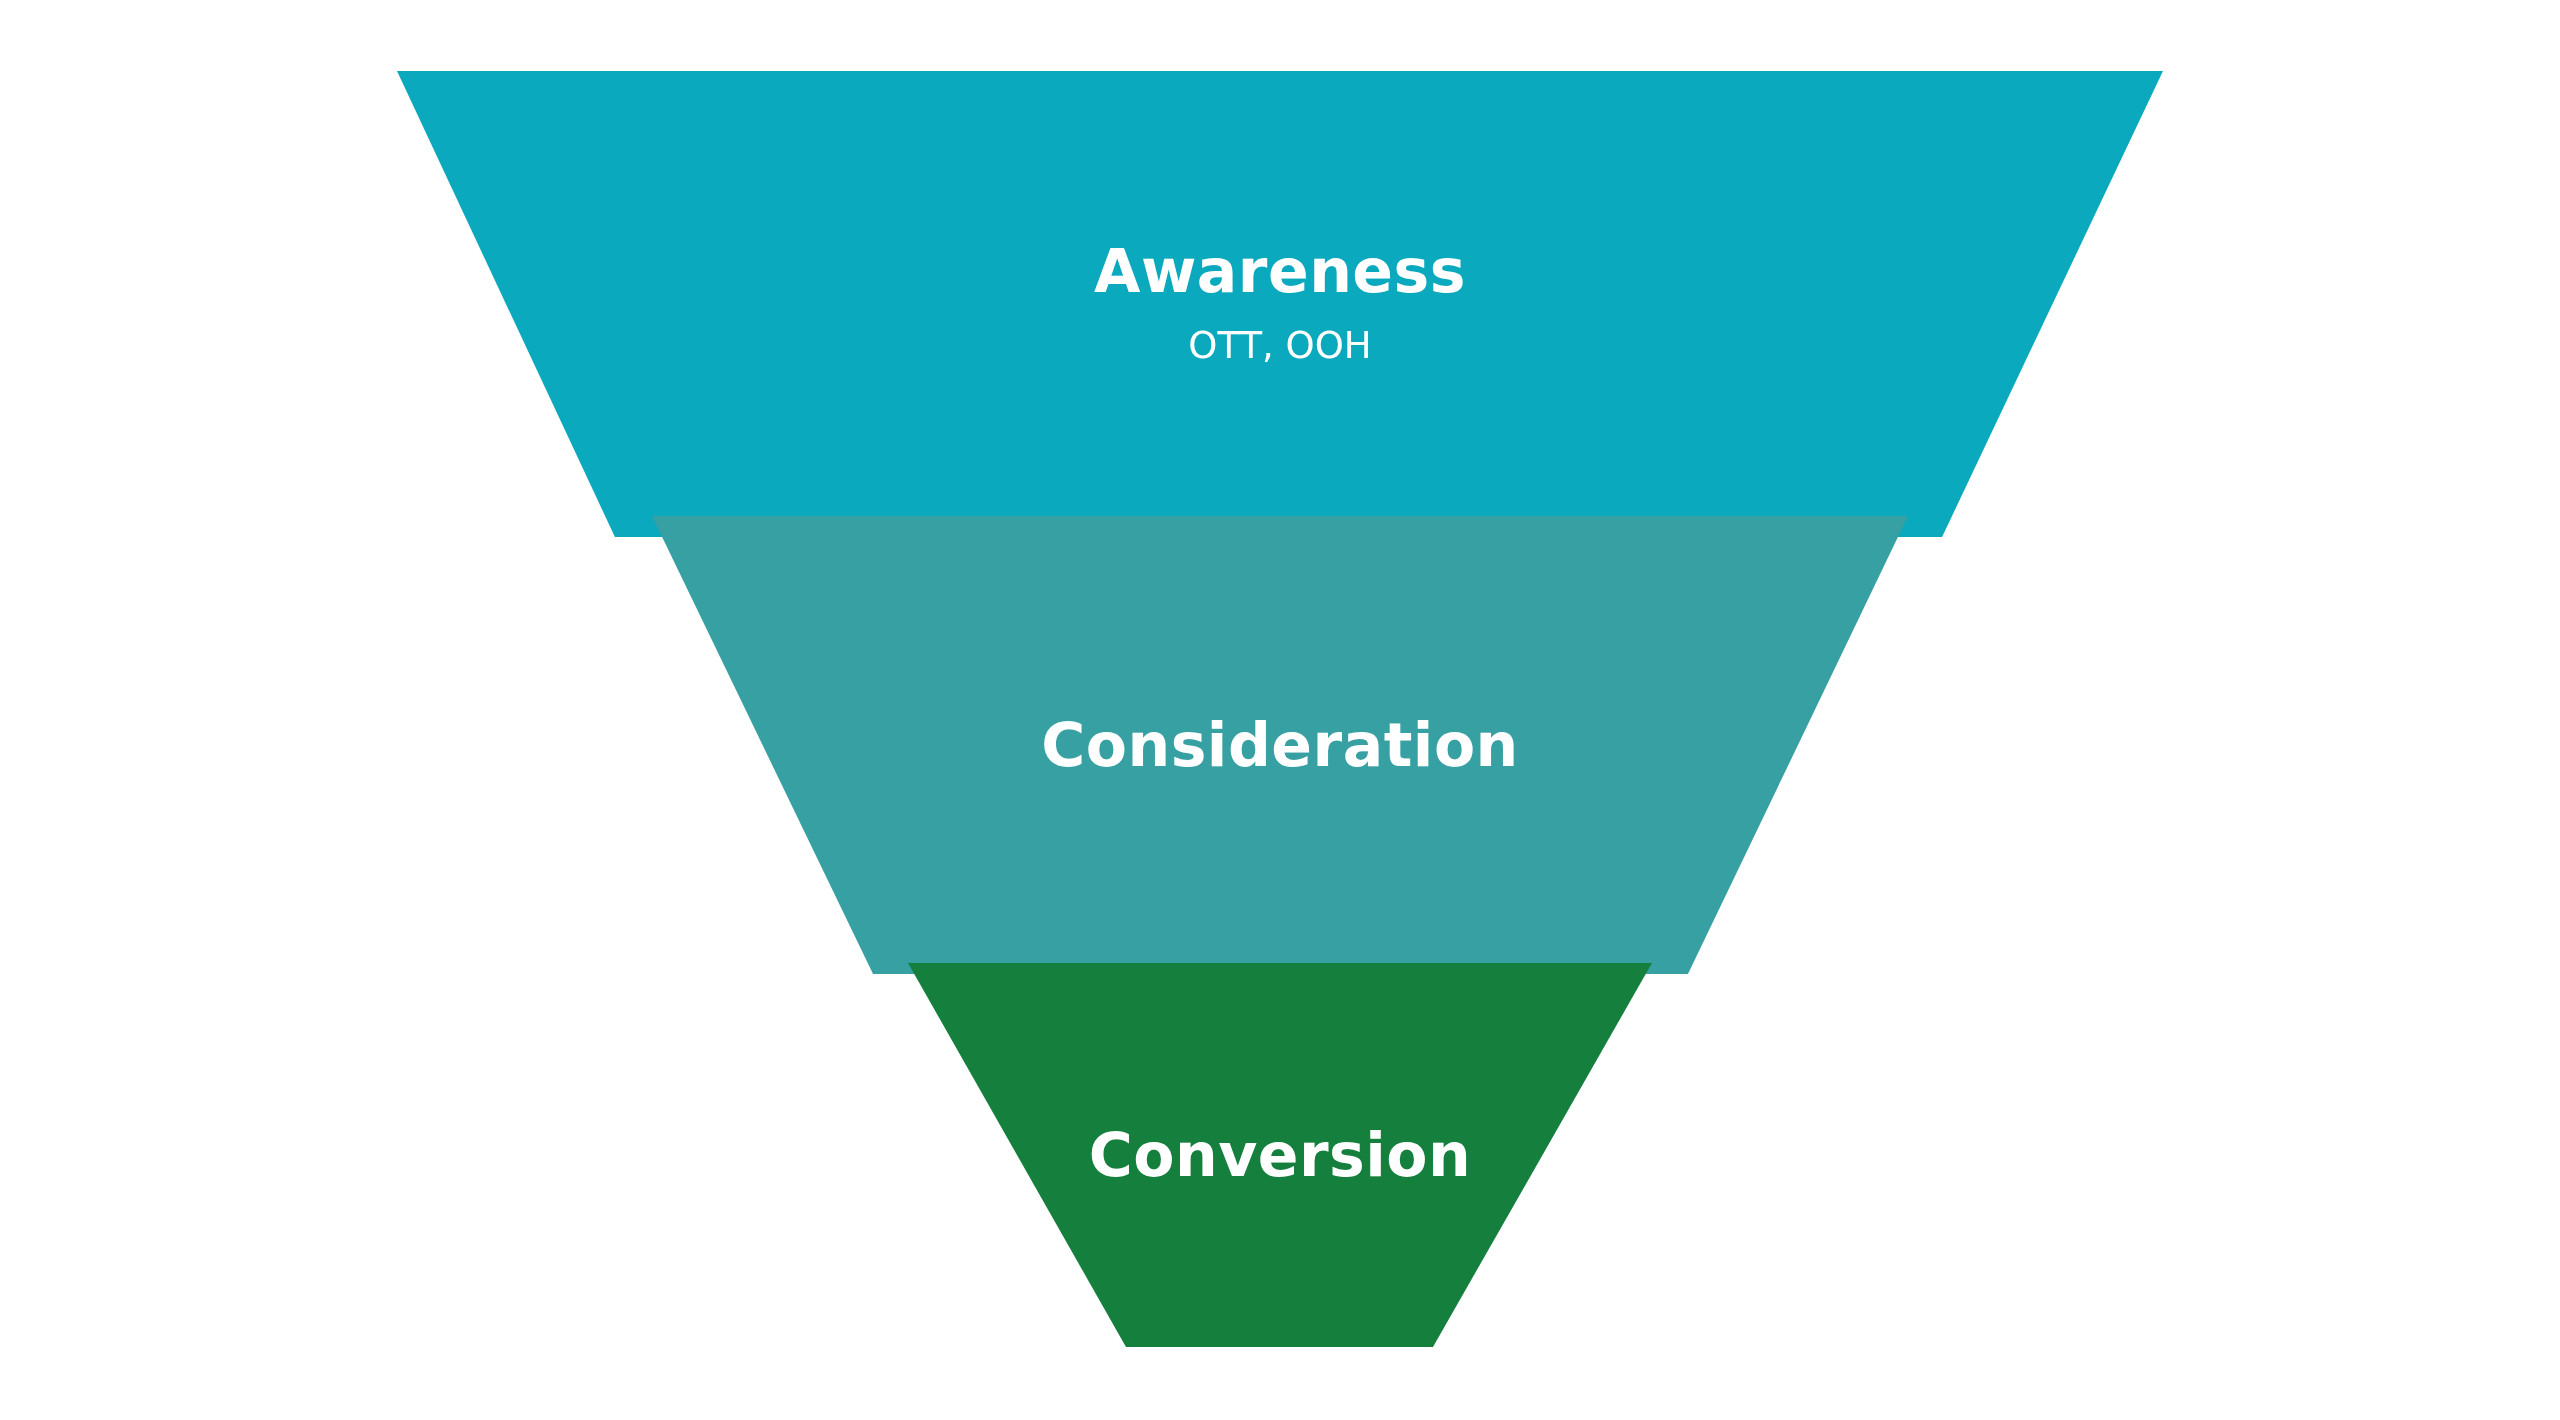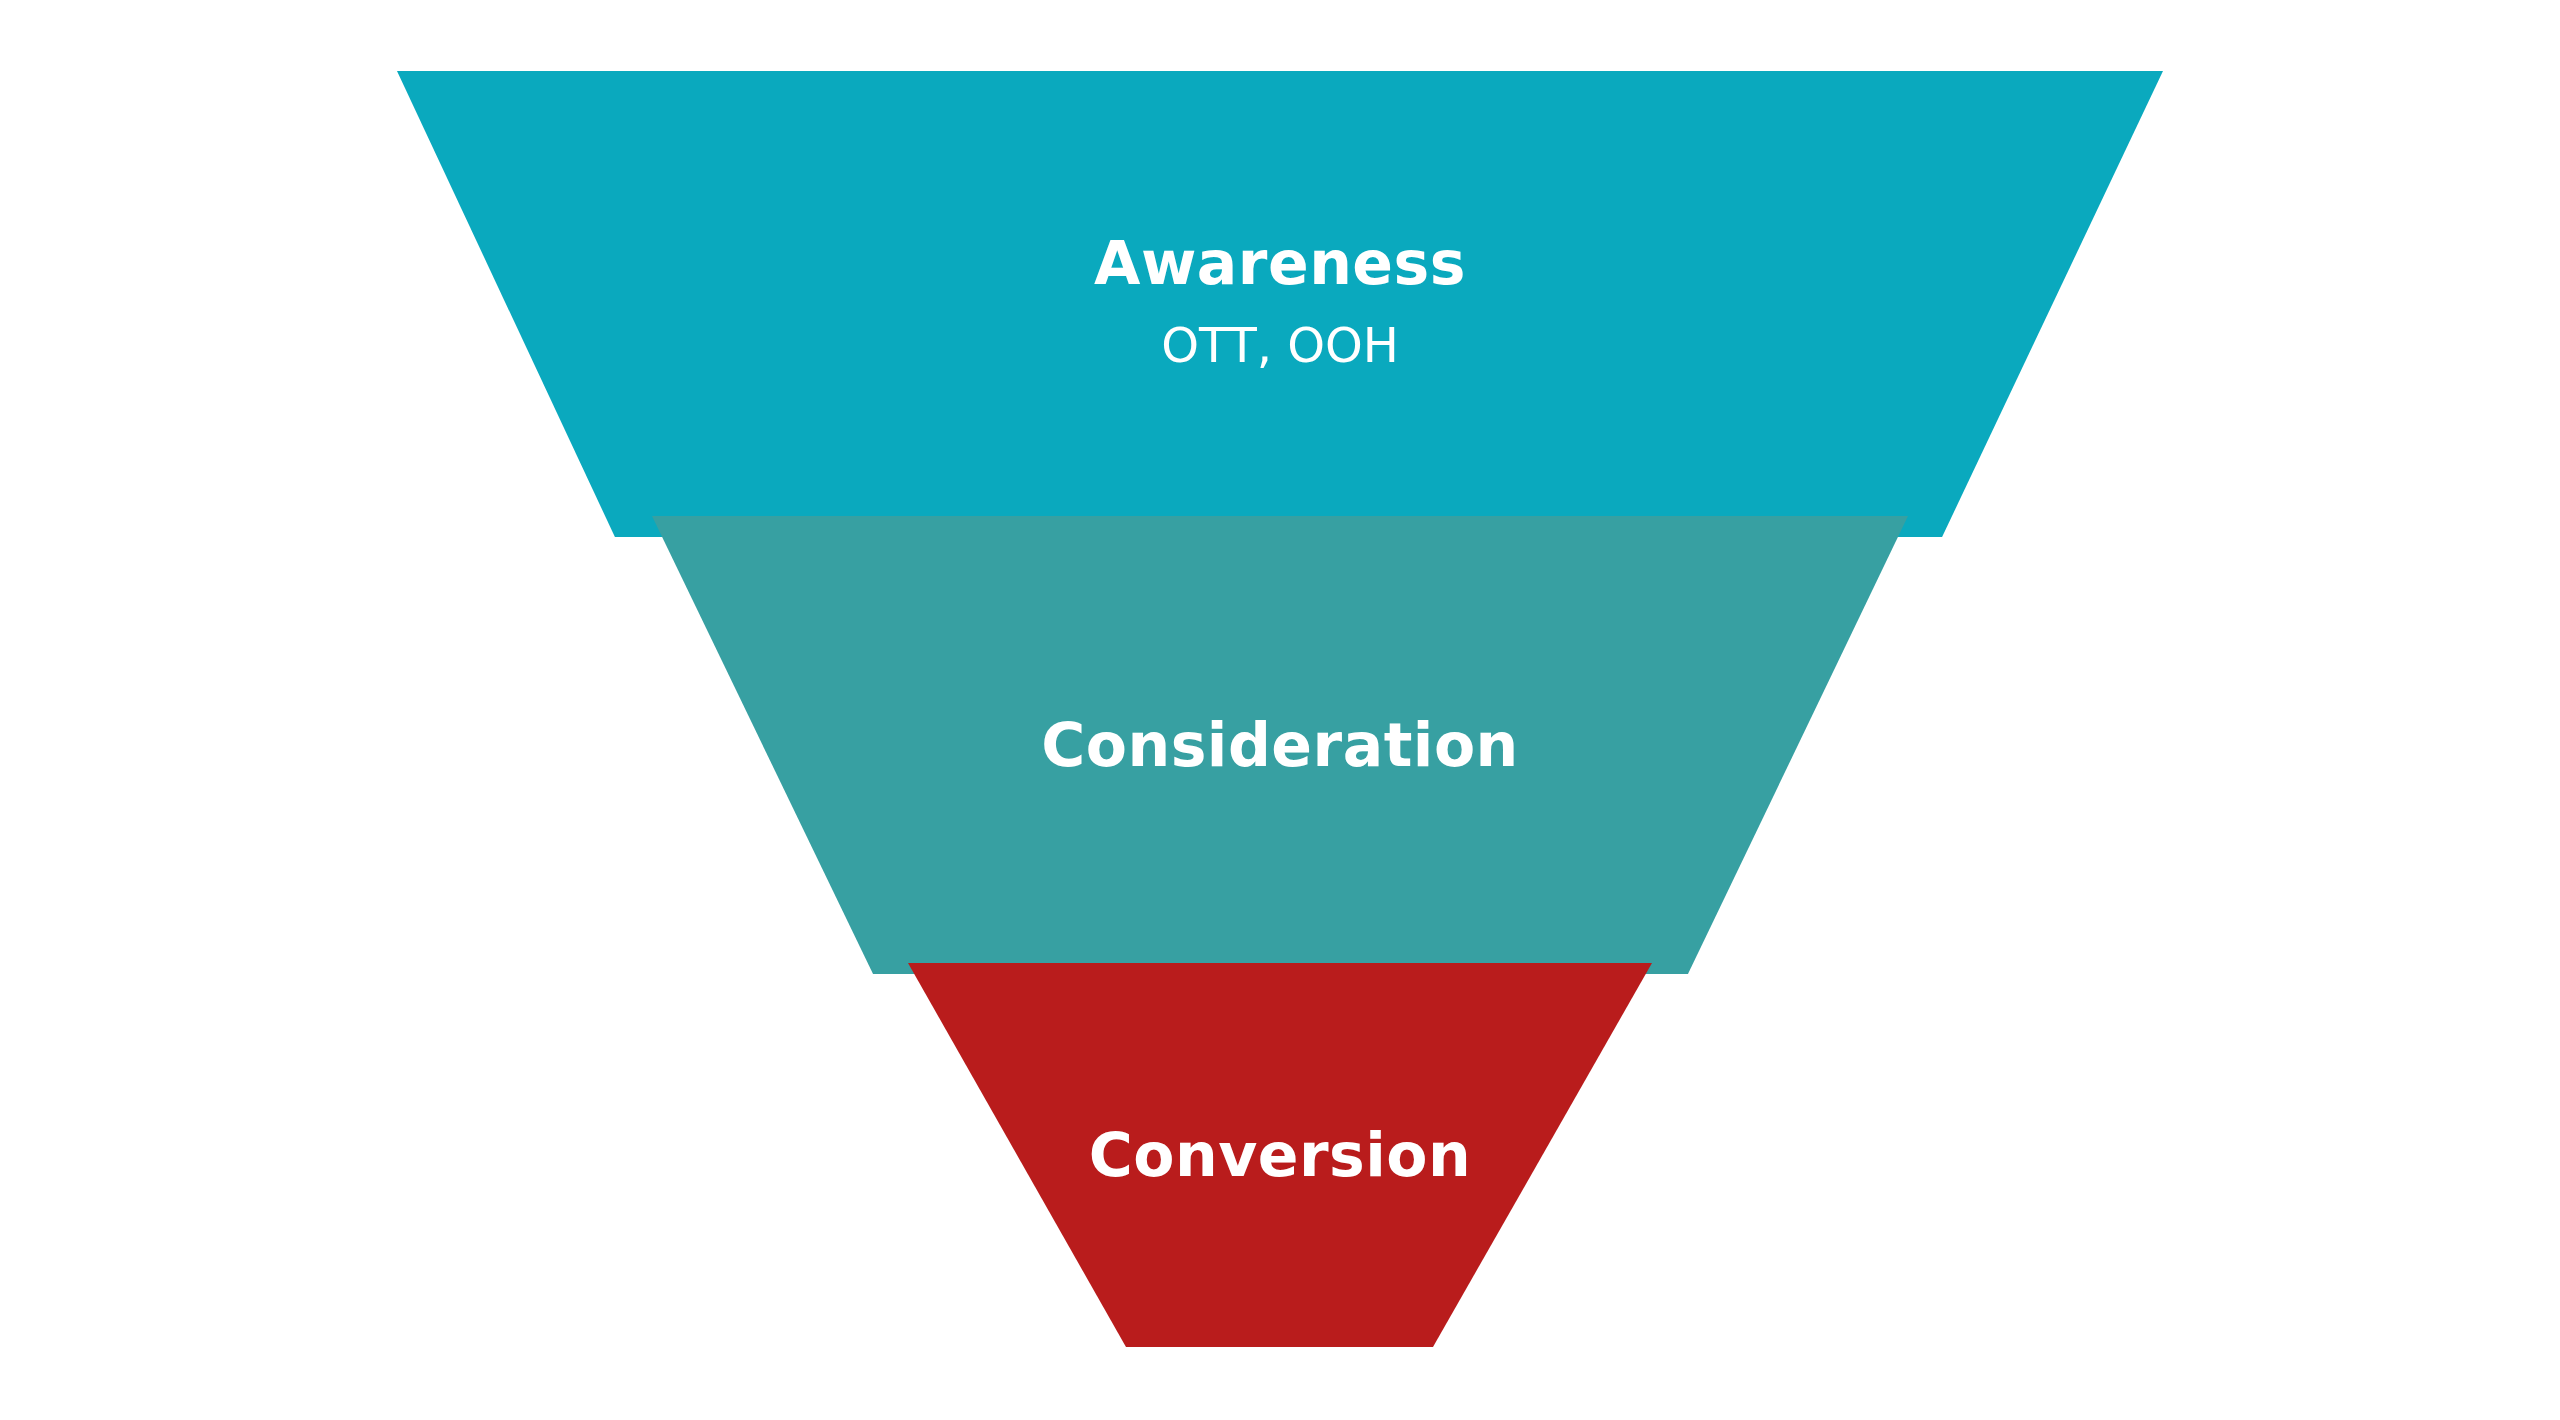--- a/index.html
+++ b/index.html
@@ -49,37 +49,37 @@
     clip-path: polygon(0% 0%, 100% 0%, 70.56% 100%, 29.30% 100%);
   }
   .stage-title {
     font-size: 60px;
     font-weight: 700;
     line-height: 1.2;
     letter-spacing: 0.5px;
   }
   .stage-channels {
     margin-top: 12px;
-    font-size: 48px;
+    font-size: 37px;
     font-weight: 400;
     line-height: 1.45;
     white-space: pre-line;
   }
 </style>
 </head>
 <body>
 
 <div class="canvas">
 
   <div class="stage stage-1" style="background: rgb(10, 169, 190);">
     <div class="stage-title">Awareness</div>
     <div class="stage-channels">OTT, OOH</div>
   </div>
 
   <div class="stage stage-2" style="background: rgb(55, 160, 162);">
     <div class="stage-title">Consideration</div>
   </div>
 
-  <div class="stage stage-3" style="background: #b91c1c; gap: 24px;">
+  <div class="stage stage-3" style="background: #15803d; gap: 24px;">
     <div class="stage-title">Conversion</div>
   </div>
 
 </div>
 
 </body></html>

